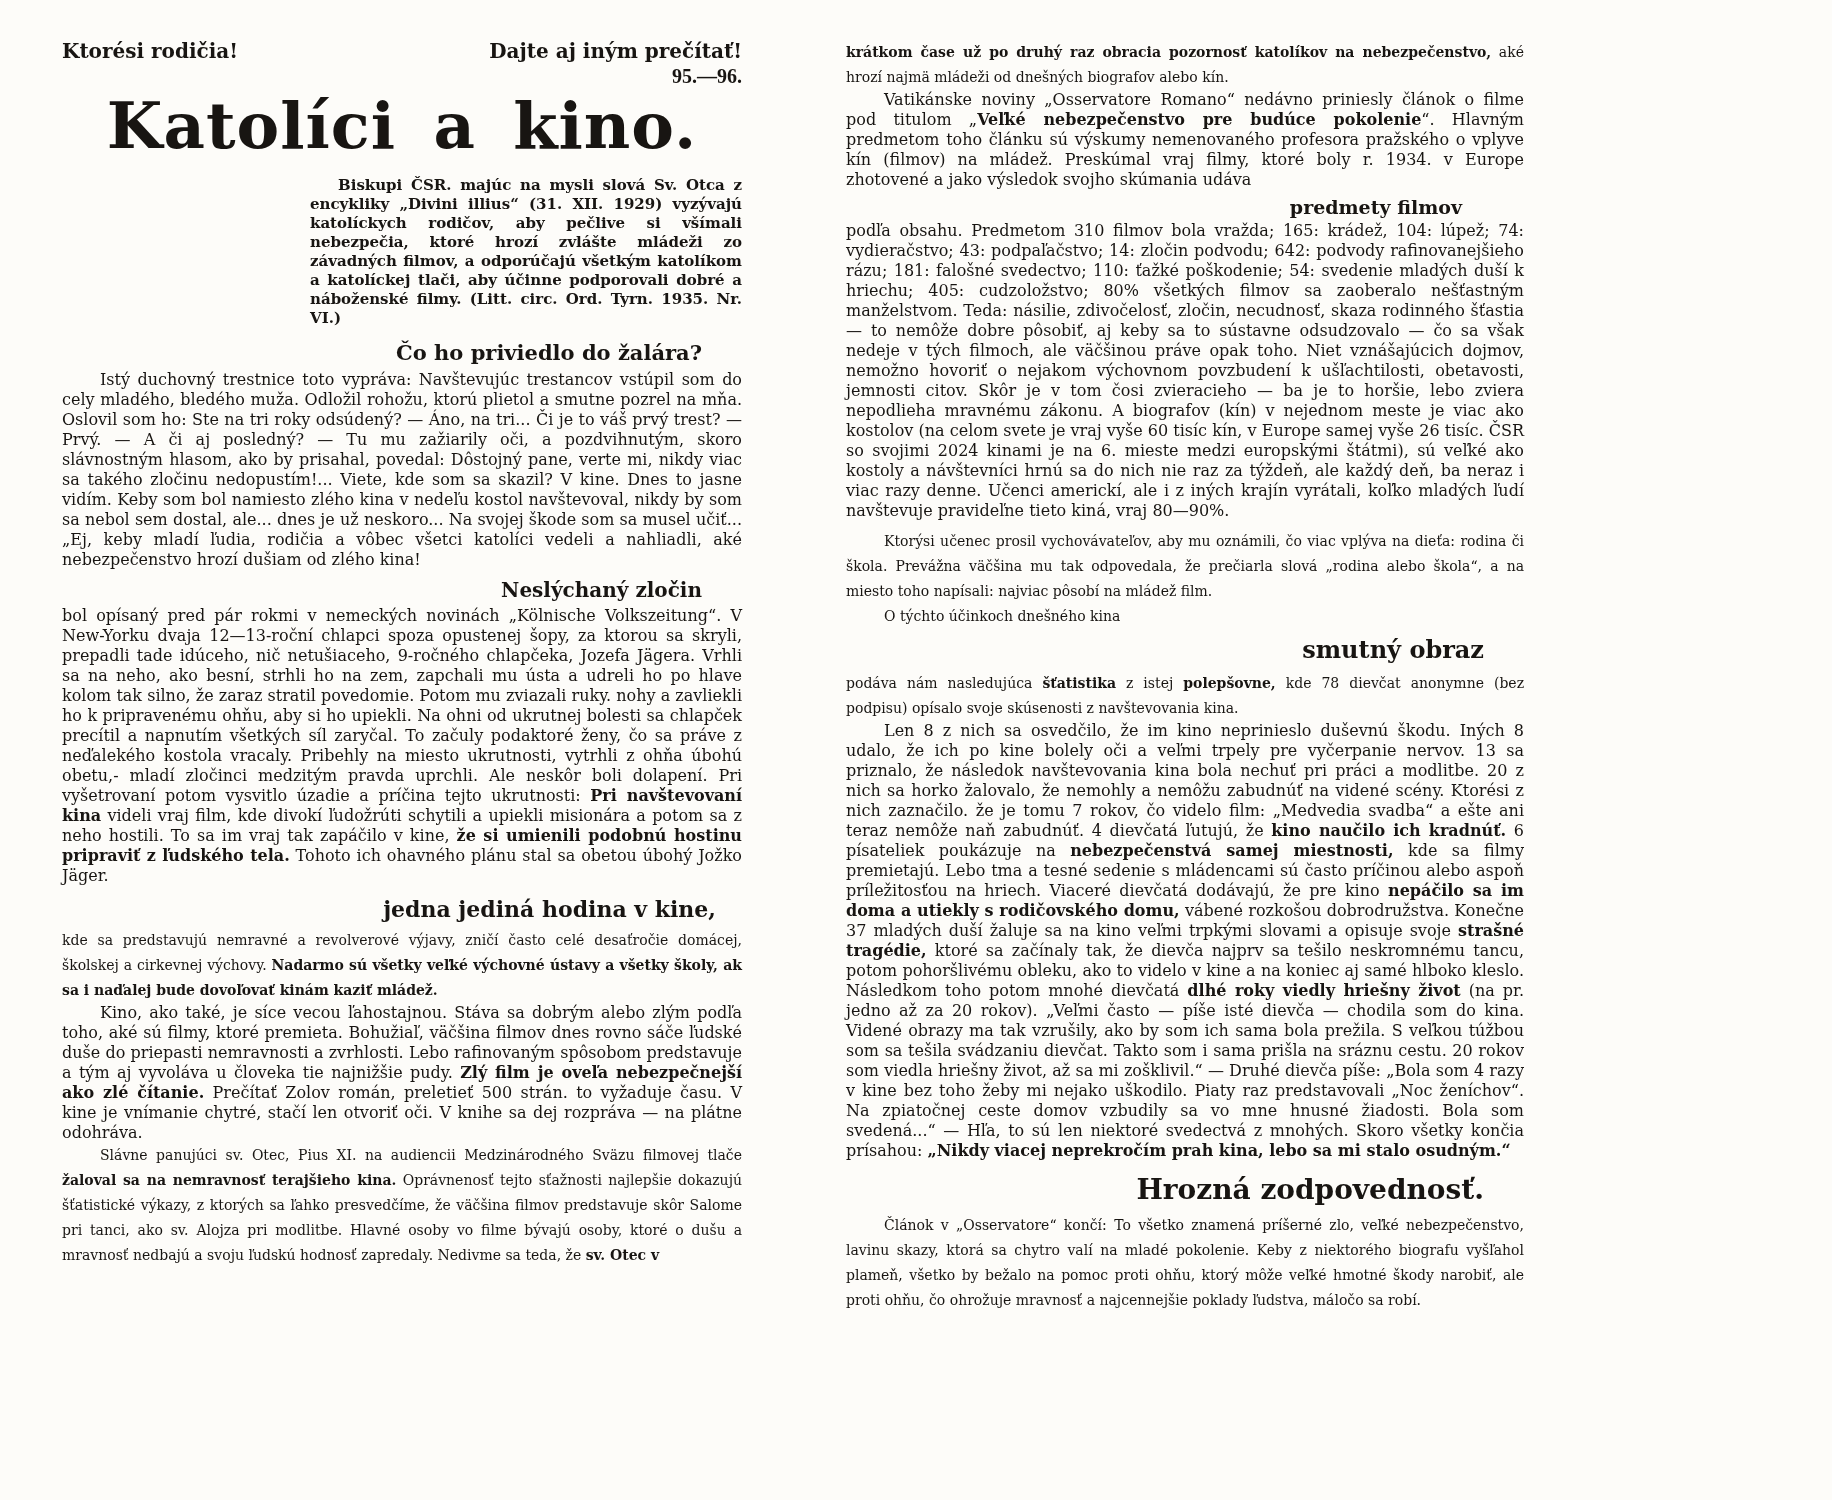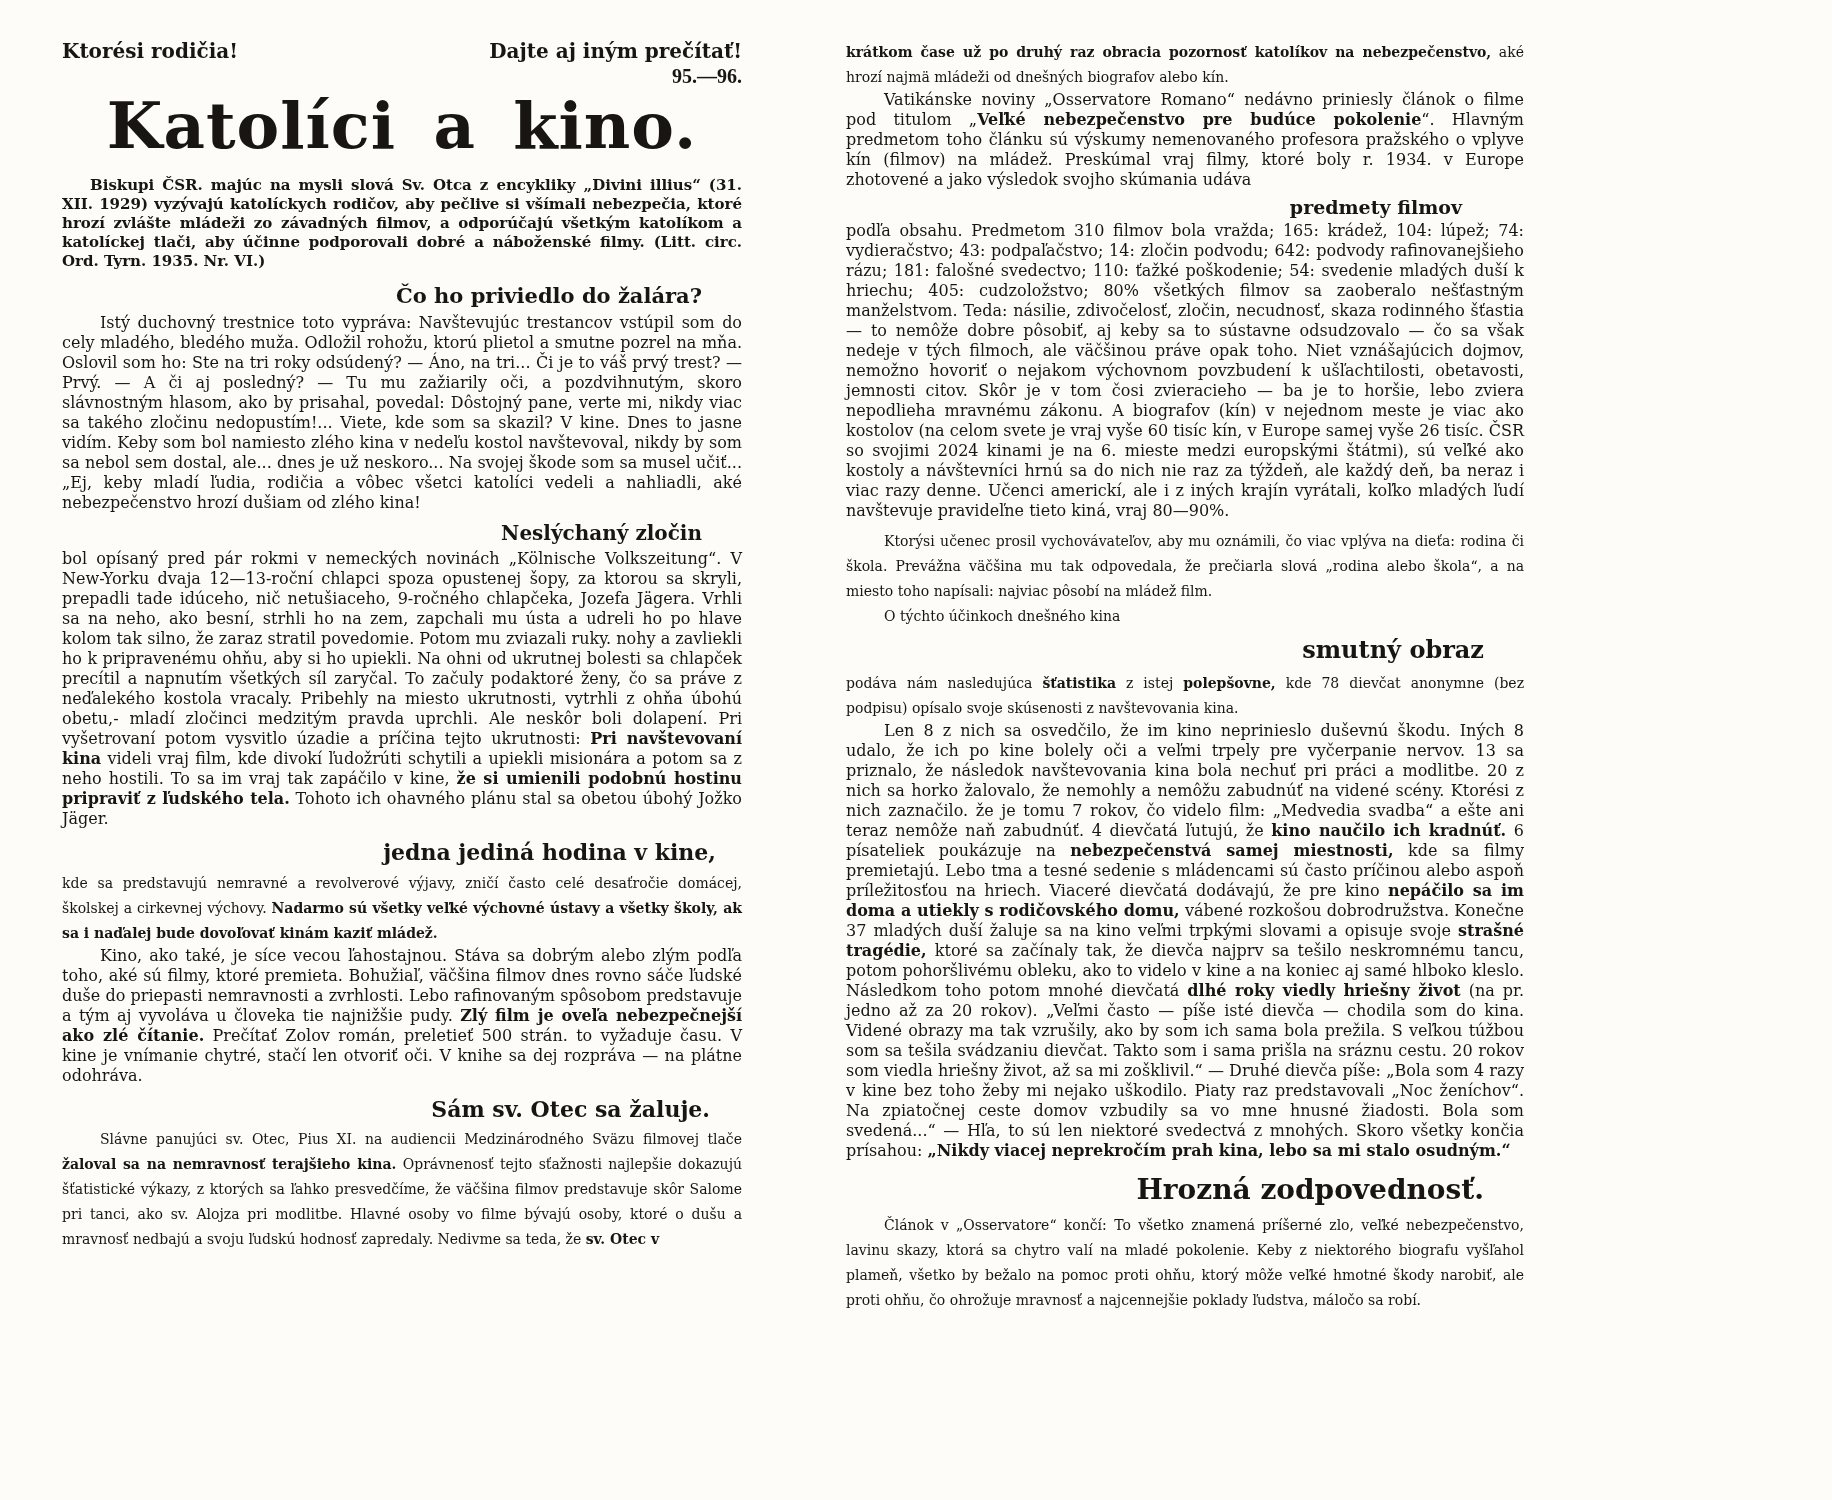--- a/index.html
+++ b/index.html
@@ -31,20 +31,21 @@
     text-align: right; font-weight: bold;
     font-size: 20px; margin-top: 2px; font-family: Liberation Serif, serif;
   }
   .title {
     text-align: center; font-weight: bold;
     font-size: 64px; line-height: 1.12;
     word-spacing: 14px; letter-spacing: 1px;
     margin: 2px 0 14px;
   }
   .intro {
+    margin-left: 248px;
     font-weight: bold;
     font-size: 15px; line-height: 19px;
     text-align: justify;
     text-indent: 28px;
   }
 
   .hd { font-weight: bold; text-align: right; }
   .hd-prison        { font-size: 21px; padding-right: 40px; margin: 12px 0 5px; }
   .hd-crime         { font-size: 20px; padding-right: 40px; margin: 8px 0 4px; }
   .hd-hour          { font-size: 22px; padding-right: 26px; margin: 10px 0 6px; }
@@ -82,21 +83,20 @@
 
       <div class="hd hd-crime">Neslýchaný zločin</div>
       <div class="para small"><span>bol opísaný pred pár rokmi v nemeckých novinách „Kölnische Volkszeitung“. V New-Yorku dvaja 12—13-roční chlapci spoza opustenej šopy, za ktorou sa skryli, prepadli tade idúceho, nič netušiaceho, 9-ročného chlapčeka, Jozefa Jägera. Vrhli sa na neho, ako besní, strhli ho na zem, zapchali mu ústa a udreli ho po hlave kolom tak silno, že zaraz stratil povedomie. Potom mu zviazali ruky. nohy a zavliekli ho k pripravenému ohňu, aby si ho upiekli. Na ohni od ukrutnej bolesti sa chlapček precítil a napnutím všetkých síl zaryčal. To začuly podaktoré ženy, čo sa práve z neďalekého kostola vracaly. Pribehly na miesto ukrutnosti, vytrhli z ohňa úbohú obetu,- mladí zločinci medzitým pravda uprchli. Ale neskôr boli dolapení. Pri vyšetrovaní potom vysvitlo úzadie a príčina tejto ukrutnosti: </span><span class="seg-b">Pri navštevovaní kina</span><span> videli vraj film, kde divokí ľudožrúti schytili a upiekli misionára a potom sa z neho hostili. To sa im vraj tak zapáčilo v kine, </span><span class="seg-b">že si umienili podobnú hostinu pripraviť z ľudského tela.</span><span> Tohoto ich ohavného plánu stal sa obetou úbohý Jožko Jäger.</span></div>
 
 
       <div class="hd hd-hour">jedna jediná hodina v kine,</div>
       <div class="para large"><span>kde sa predstavujú nemravné a revolverové výjavy, zničí často celé desaťročie domácej, školskej a cirkevnej výchovy. </span><span class="seg-b">Nadarmo sú všetky veľké výchovné ústavy a všetky školy, ak sa i naďalej bude dovoľovať kinám kaziť mládež.</span></div>
 
       <div class="para small ind"><span>Kino, ako také, je síce vecou ľahostajnou. Stáva sa dobrým alebo zlým podľa toho, aké sú filmy, ktoré premieta. Bohužiaľ, väčšina filmov dnes rovno sáče ľudské duše do priepasti nemravnosti a zvrhlosti. Lebo rafinovaným spôsobom predstavuje a tým aj vyvoláva u človeka tie najnižšie pudy. </span><span class="seg-b">Zlý film je oveľa nebezpečnejší ako zlé čítanie.</span><span> Prečítať Zolov román, preletieť 500 strán. to vyžaduje času. V kine je vnímanie chytré, stačí len otvoriť oči. V knihe sa dej rozpráva — na plátne odohráva.</span></div>
 
-      <div class="hd hd-pope">Sám sv. Otec sa žaluje.</div>
       <div class="para large ind"><span>Slávne panujúci sv. Otec, Pius XI. na audiencii Medzinárodného Sväzu filmovej tlače </span><span class="seg-b">žaloval sa na nemravnosť terajšieho kina.</span><span> Oprávnenosť tejto sťažnosti najlepšie dokazujú šťatistické výkazy, z ktorých sa ľahko presvedčíme, že väčšina filmov predstavuje skôr Salome pri tanci, ako sv. Alojza pri modlitbe. Hlavné osoby vo filme bývajú osoby, ktoré o dušu a mravnosť nedbajú a svoju ľudskú hodnosť zapredaly. Nedivme sa teda, že </span><span class="seg-b">sv. Otec v</span></div>
     </div>
 
     <div class="col-right">
       <div class="para large"><span class="seg-b">krátkom čase už po druhý raz obracia pozornosť katolíkov na nebezpečenstvo,</span><span> aké hrozí najmä mládeži od dnešných biografov alebo kín.</span></div>
 
       <div class="para small ind"><span>Vatikánske noviny „Osservatore Romano“ nedávno priniesly článok o filme pod titulom „</span><span class="seg-b">Veľké nebezpečenstvo pre budúce pokolenie</span><span>“. Hlavným predmetom toho článku sú výskumy nemenovaného profesora pražského o vplyve kín (filmov) na mládež. Preskúmal vraj filmy, ktoré boly r. 1934. v Europe zhotovené a jako výsledok svojho skúmania udáva</span></div>
 
       <div class="hd hd-subjects">predmety filmov</div>
       <div class="para small">podľa obsahu. Predmetom 310 filmov bola vražda; 165: krádež, 104: lúpež; 74: vydieračstvo; 43: podpaľačstvo; 14: zločin podvodu; 642: podvody rafinovanejšieho rázu; 181: falošné svedectvo; 110: ťažké poškodenie; 54: svedenie mladých duší k hriechu; 405: cudzoložstvo; 80% všetkých filmov sa zaoberalo nešťastným manželstvom. Teda: násilie, zdivočelosť, zločin, necudnosť, skaza rodinného šťastia — to nemôže dobre pôsobiť, aj keby sa to sústavne odsudzovalo — čo sa však nedeje v tých filmoch, ale väčšinou práve opak toho. Niet vznášajúcich dojmov, nemožno hovoriť o nejakom výchovnom povzbudení k ušľachtilosti, obetavosti, jemnosti citov. Skôr je v tom čosi zvieracieho — ba je to horšie, lebo zviera nepodlieha mravnému zákonu. A biografov (kín) v nejednom meste je viac ako kostolov (na celom svete je vraj vyše 60 tisíc kín, v Europe samej vyše 26 tisíc. ČSR so svojimi 2024 kinami je na 6. mieste medzi europskými štátmi), sú veľké ako kostoly a návštevníci hrnú sa do nich nie raz za týždeň, ale každý deň, ba neraz i viac razy denne. Učenci americkí, ale i z iných krajín vyrátali, koľko mladých ľudí navštevuje pravideľne tieto kiná, vraj 80—90%.</div>

